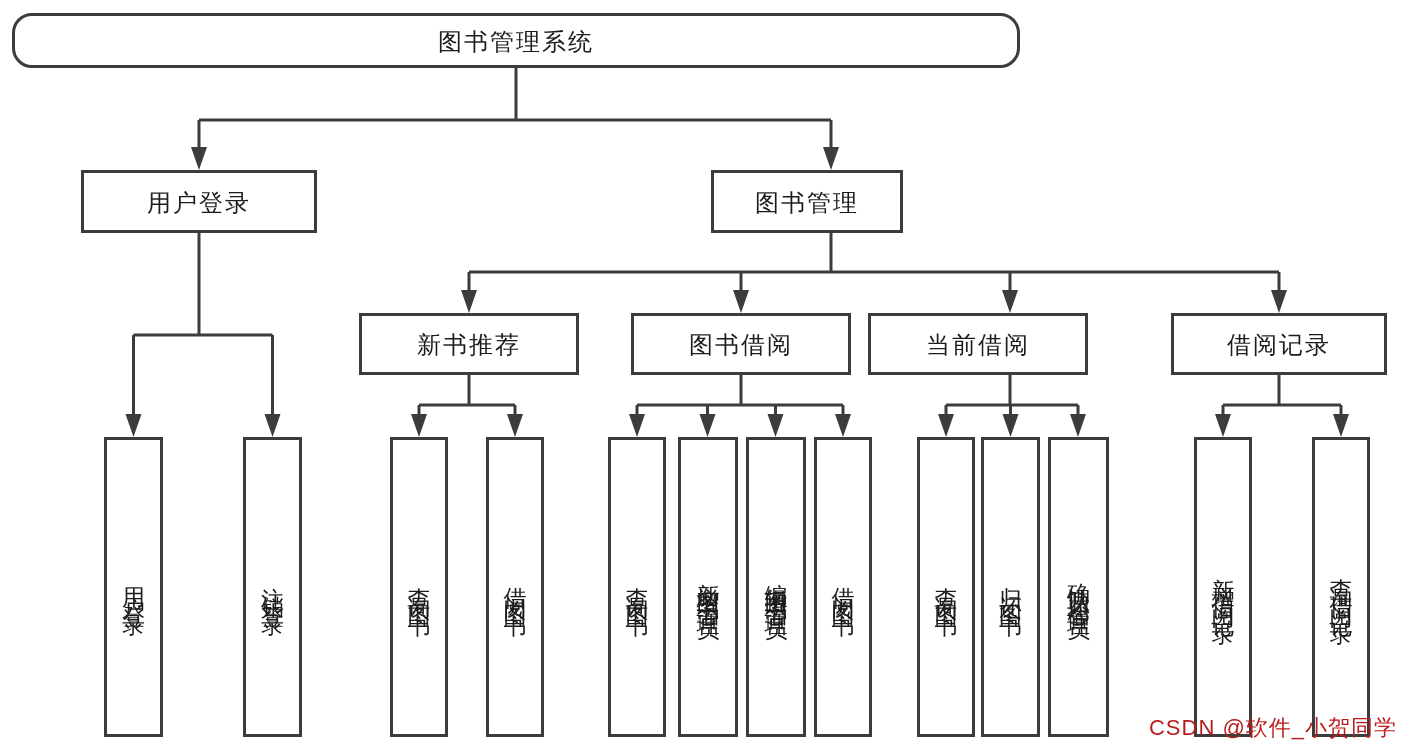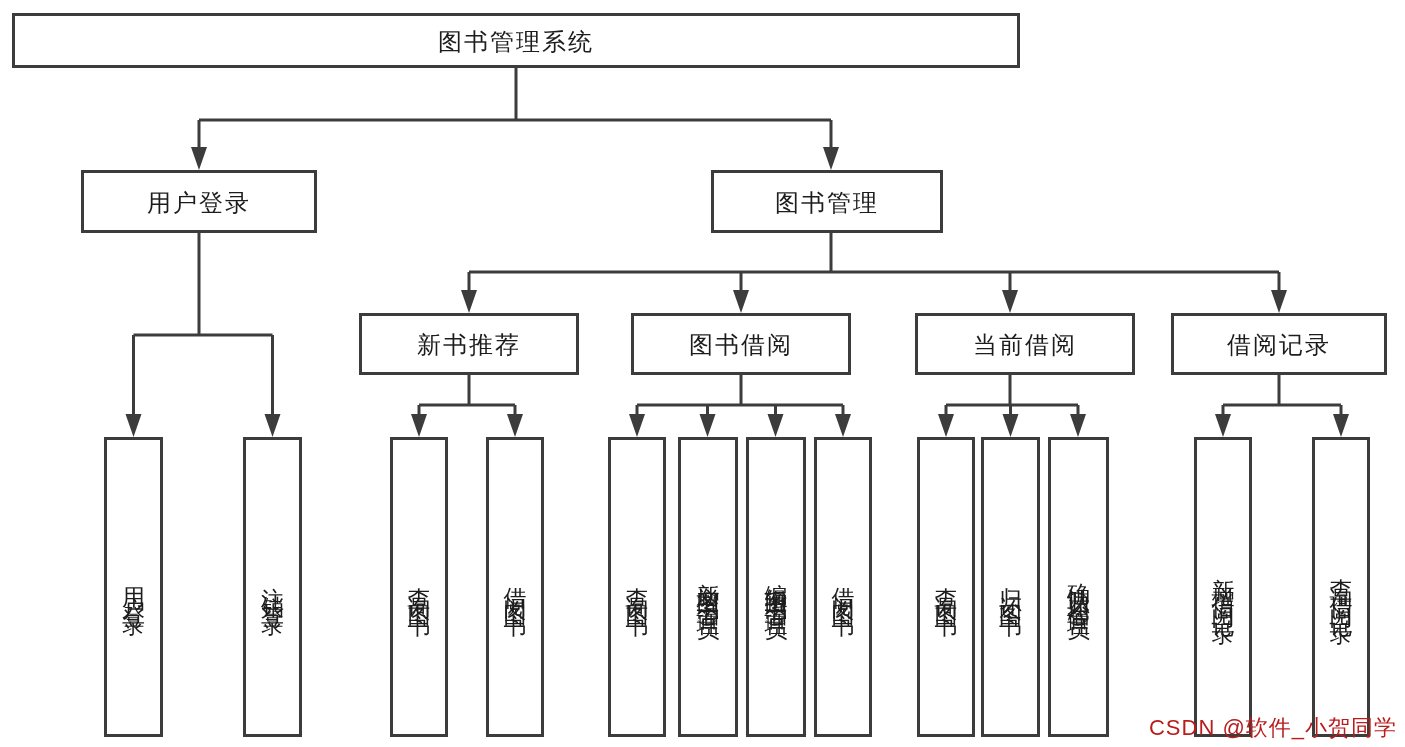--- a/index.html
+++ b/index.html
@@ -36,26 +36,26 @@
     width: 58px;
     writing-mode: vertical-rl;
     text-orientation: mixed;
     font-size: 23px;
     letter-spacing: 9px;
     line-height: 1;
   }
   .leaf.tight { letter-spacing: 5px; }
 
   
-  .n-root    { left: 12px;   top: 13px;  width: 1008px; height: 55px; }
+  .n-root    { left: 12px;   top: 13px;  width: 1008px; height: 55px; border-radius: 20px; }
   .n-login   { left: 81px;   top: 170px; width: 236px;  height: 63px; }
-  .n-mgmt    { left: 711px;  top: 170px; width: 232px;  height: 63px; }
+  .n-mgmt    { left: 711px;  top: 170px; width: 192px;  height: 63px; }
   .n-newbook { left: 359px;  top: 313px; width: 220px;  height: 62px; }
   .n-borrow  { left: 631px;  top: 313px; width: 220px;  height: 62px; }
-  .n-current { left: 915px;  top: 313px; width: 220px;  height: 62px; }
+  .n-current { left: 868px;  top: 313px; width: 220px;  height: 62px; }
   .n-records { left: 1171px; top: 313px; width: 216px;  height: 62px; }
 
   .l-a1 { left: 104px;  width: 59px; }
   .l-a2 { left: 243px;  width: 59px; }
   .l-b1 { left: 390px; }
   .l-b2 { left: 486px; }
   .l-c1 { left: 608px; }
   .l-c2 { left: 678px;  width: 60px; }
   .l-c3 { left: 746px;  width: 60px; }
   .l-c4 { left: 814px; }

